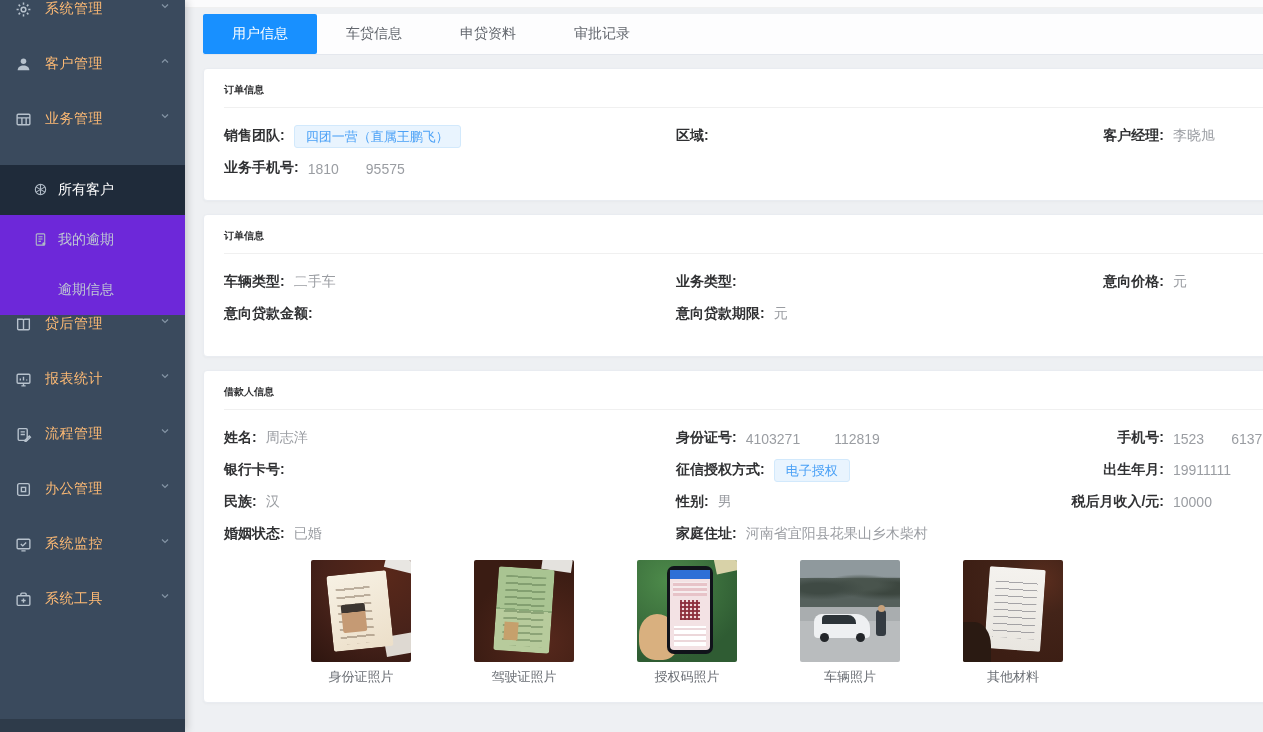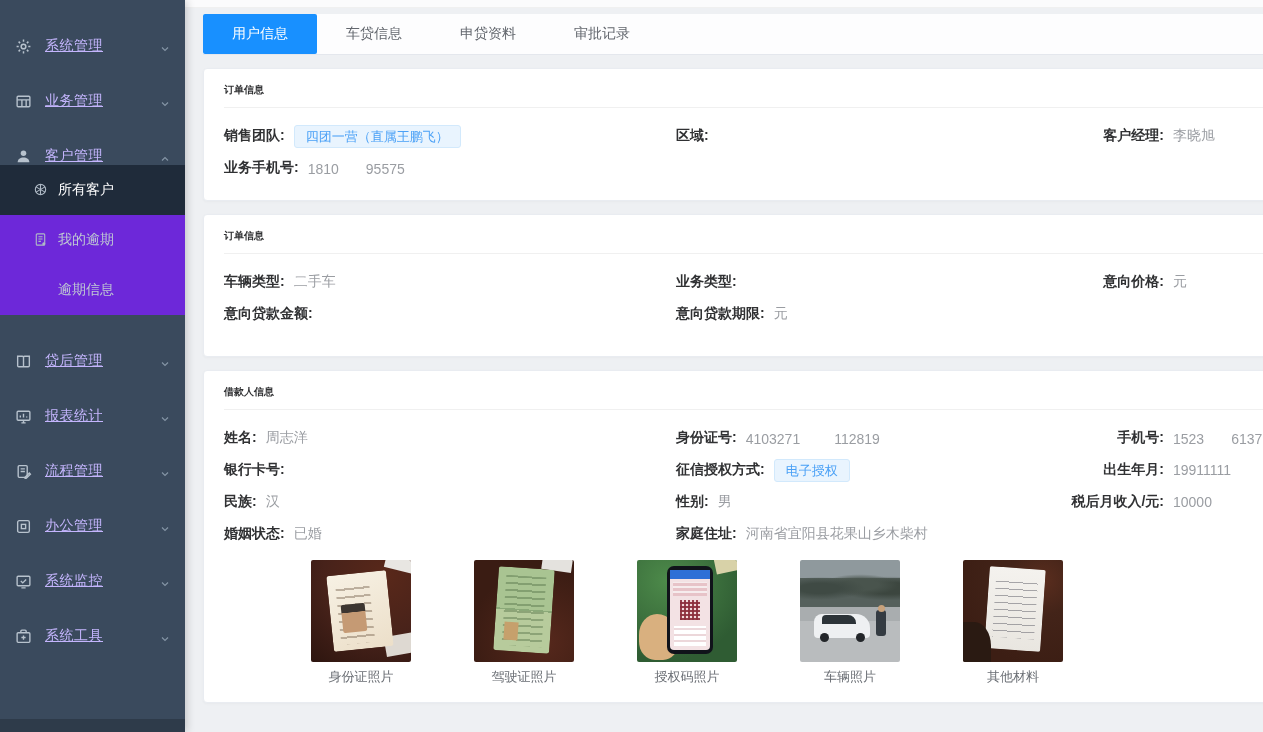--- a/index.html
+++ b/index.html
@@ -7,22 +7,22 @@
     width:1263px;height:732px;overflow:hidden;position:relative;
     font-family:"Liberation Sans","DejaVu Sans",sans-serif;
     background:#eef0f3;font-size:14px;color:#303133;
   }
   
   .sidebar{
     position:absolute;left:0;top:0;width:185px;height:732px;
     background:#3a4a5d;box-shadow:2px 0 8px rgba(0,0,0,.18);z-index:5;
   }
   .side-item{
-    height:55px;display:flex;align-items:flex-end;padding:0 14px 0 14px;
-    color:#c4b5fd;cursor:pointer;position:relative;text-decoration:underline;
+    height:55px;display:flex;align-items:flex-start;padding:0 14px 0 14px;
+    color:#fdba74;cursor:pointer;position:relative;
   }
   .side-item .ico{width:18px;height:18px;flex:0 0 18px;margin-right:13px;color:#b7c2cd;display:flex;align-items:center;justify-content:center;}
   .side-item .lbl{flex:1;font-size:14px;letter-spacing:.5px;}
   .side-item .chev{width:12px;height:12px;color:#8494a5;}
   .chev svg{display:block}
   .chev.up svg{transform:rotate(180deg);}
   .submenu{background:#6d28d9;}
   .sub-item{
     height:50px;display:flex;align-items:center;padding-left:33px;
     color:#bfc8d2;cursor:pointer;font-size:14px;
@@ -130,42 +130,42 @@
     <span class="lbl">系统管理</span>
     <span class="chev">
         <svg width="12" height="12" viewBox="0 0 16 16" fill="none" stroke="currentColor" stroke-width="1.6">
           <path d="M4 6l4 4 4-4"></path>
         </svg>
       </span>
   </div>
 
   <div class="side-item">
     <span class="ico">
-      <svg width="17" height="17" viewBox="0 0 16 16" fill="none" stroke="currentColor" stroke-width="1.3">
-          <rect x="2" y="3" width="12" height="10" rx="1"></rect>
-          <path d="M2 6.5h12M6.5 6.5v6.5M10.5 6.5v6.5"></path>
-        </svg>
-    </span>
-    <span class="lbl">业务管理</span>
-    <span class="chev">
-        <svg width="12" height="12" viewBox="0 0 16 16" fill="none" stroke="currentColor" stroke-width="1.6">
-          <path d="M4 6l4 4 4-4"></path>
-        </svg>
-      </span>
-  </div>
-
-  <div class="side-item">
-    <span class="ico">
       <svg width="17" height="17" viewBox="0 0 16 16" fill="currentColor">
           <circle cx="8" cy="5" r="2.6"></circle>
           <path d="M2.5 13.5c0-3 2.5-4.5 5.5-4.5s5.5 1.5 5.5 4.5z"></path>
         </svg>
     </span>
     <span class="lbl">客户管理</span>
     <span class="chev up">
+        <svg width="12" height="12" viewBox="0 0 16 16" fill="none" stroke="currentColor" stroke-width="1.6">
+          <path d="M4 6l4 4 4-4"></path>
+        </svg>
+      </span>
+  </div>
+
+  <div class="side-item">
+    <span class="ico">
+      <svg width="17" height="17" viewBox="0 0 16 16" fill="none" stroke="currentColor" stroke-width="1.3">
+          <rect x="2" y="3" width="12" height="10" rx="1"></rect>
+          <path d="M2 6.5h12M6.5 6.5v6.5M10.5 6.5v6.5"></path>
+        </svg>
+    </span>
+    <span class="lbl">业务管理</span>
+    <span class="chev">
         <svg width="12" height="12" viewBox="0 0 16 16" fill="none" stroke="currentColor" stroke-width="1.6">
           <path d="M4 6l4 4 4-4"></path>
         </svg>
       </span>
   </div>
 
   <div class="submenu">
     <div class="sub-item active">
       <span class="ico">
         <svg width="15" height="15" viewBox="0 0 16 16" fill="none" stroke="currentColor" stroke-width="1.2">

